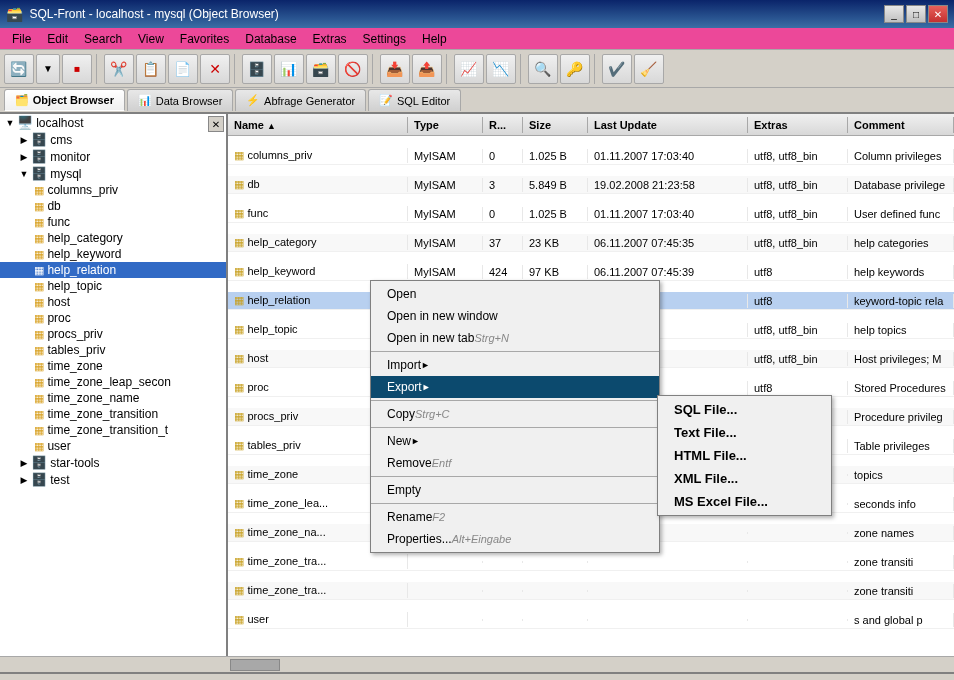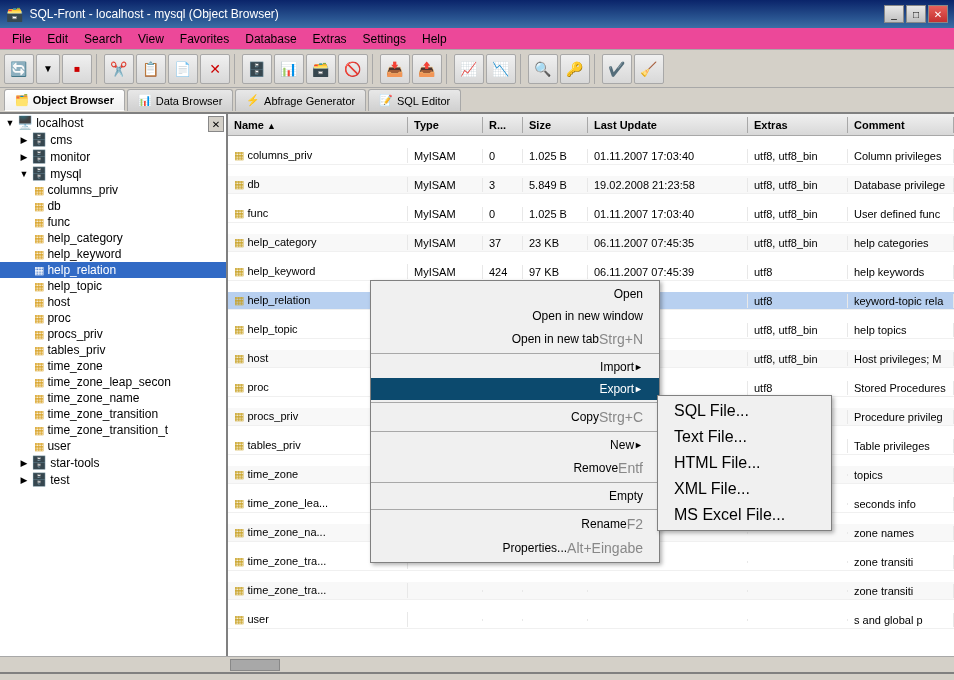--- a/index.html
+++ b/index.html
@@ -201,45 +201,46 @@
       background: #f0f0f0;
       border: 1px solid #808080;
       box-shadow: 2px 2px 4px rgba(0,0,0,0.3);
       z-index: 100;
       padding: 2px 0;
     }
     .ctx-item {
       padding: 4px 16px;
       cursor: pointer;
       display: flex;
-      justify-content: flex-end;
+      justify-content: flex-start;
       align-items: center;
       font-size: 12px;
     }
     .ctx-item.active { background: #0c4a6e; color: white; }
-    .ctx-item .shortcut { color: #888; font-size: 14px; }
+    .ctx-item .shortcut { color: #888; font-size: 11px; font-style: italic; }
     .ctx-sep { height: 1px; background: #a8a8a8; margin: 2px 0; }
     .ctx-item-arrow { font-size: 9px; }
 
     
     #export-submenu {
       position: absolute;
       top: 395px;
       left: 657px;
       width: 175px;
       background: #f0f0f0;
       border: 1px solid #808080;
       box-shadow: 2px 2px 4px rgba(0,0,0,0.3);
       z-index: 101;
       padding: 2px 0;
     }
     .sub-item {
       padding: 4px 16px;
       cursor: pointer;
-      font-size: 16px;
+      font-size: 13px;
+      font-weight: bold;
     }
 
     
     ::-webkit-scrollbar { width: 14px; height: 14px; }
     ::-webkit-scrollbar-track { background: #d4d0c8; }
     ::-webkit-scrollbar-thumb { background: #a8a8a8; border: 1px solid #888; }
   </style>
 </head>
 <body>
 

